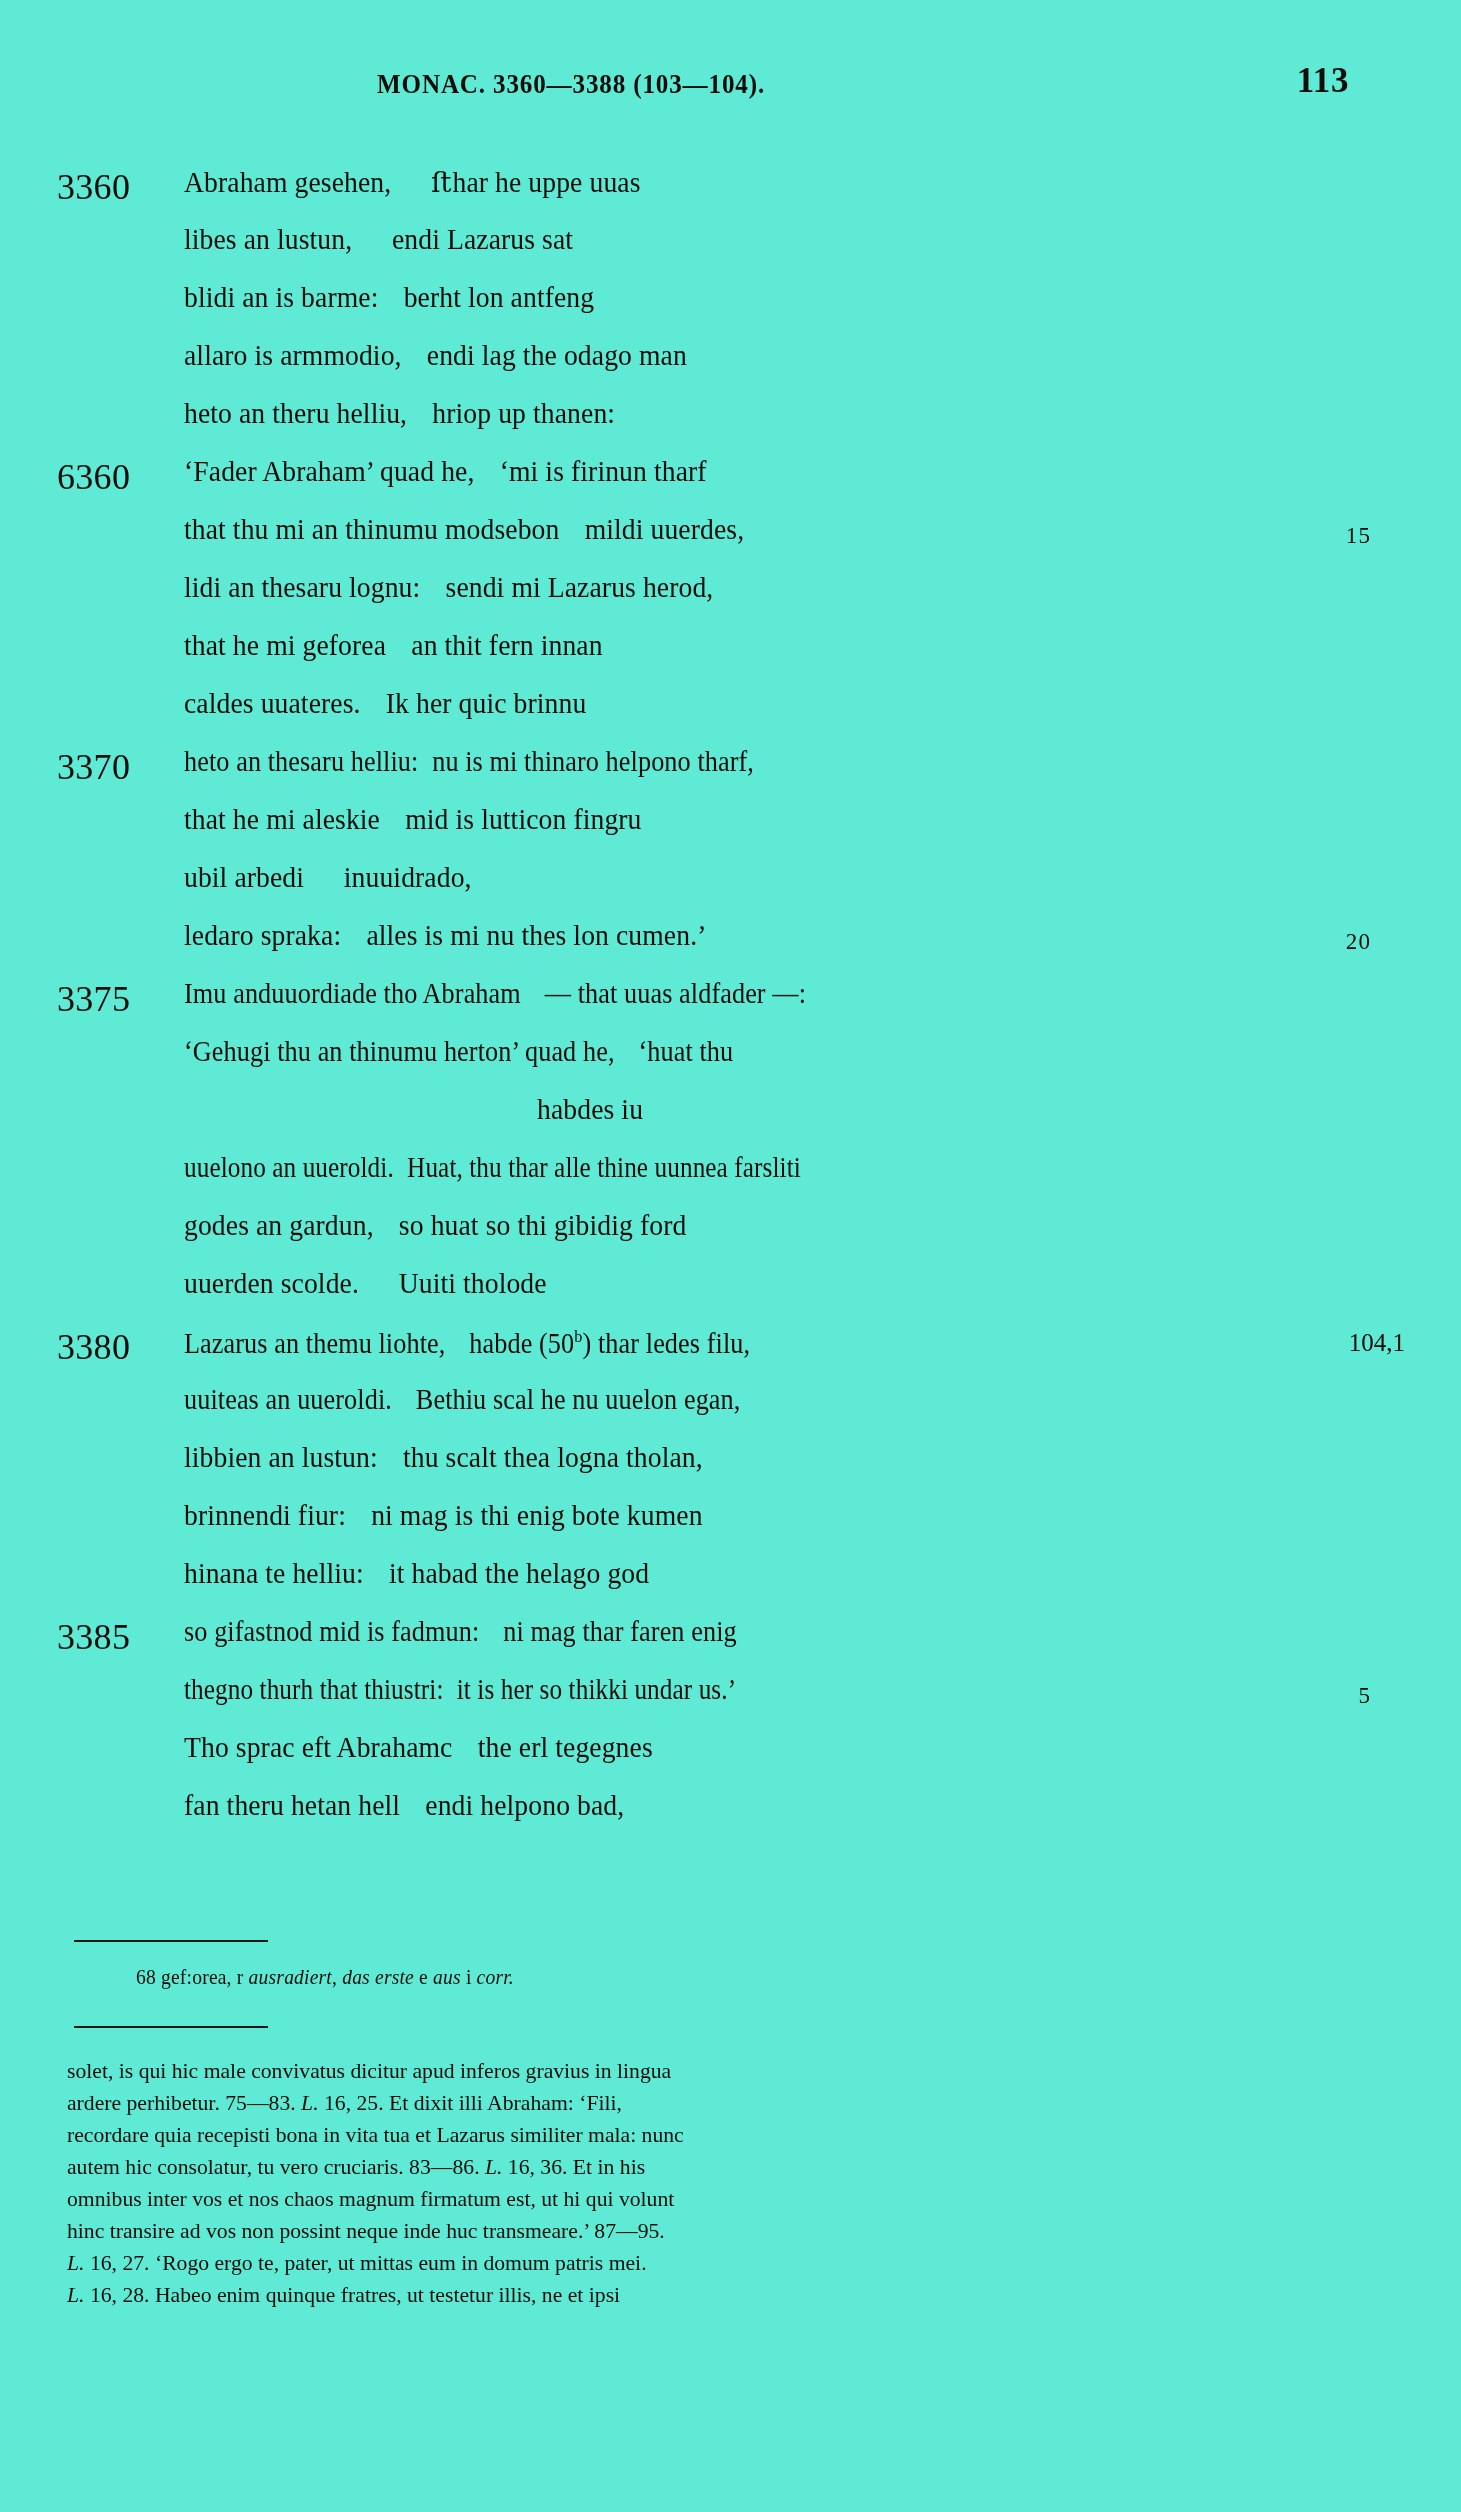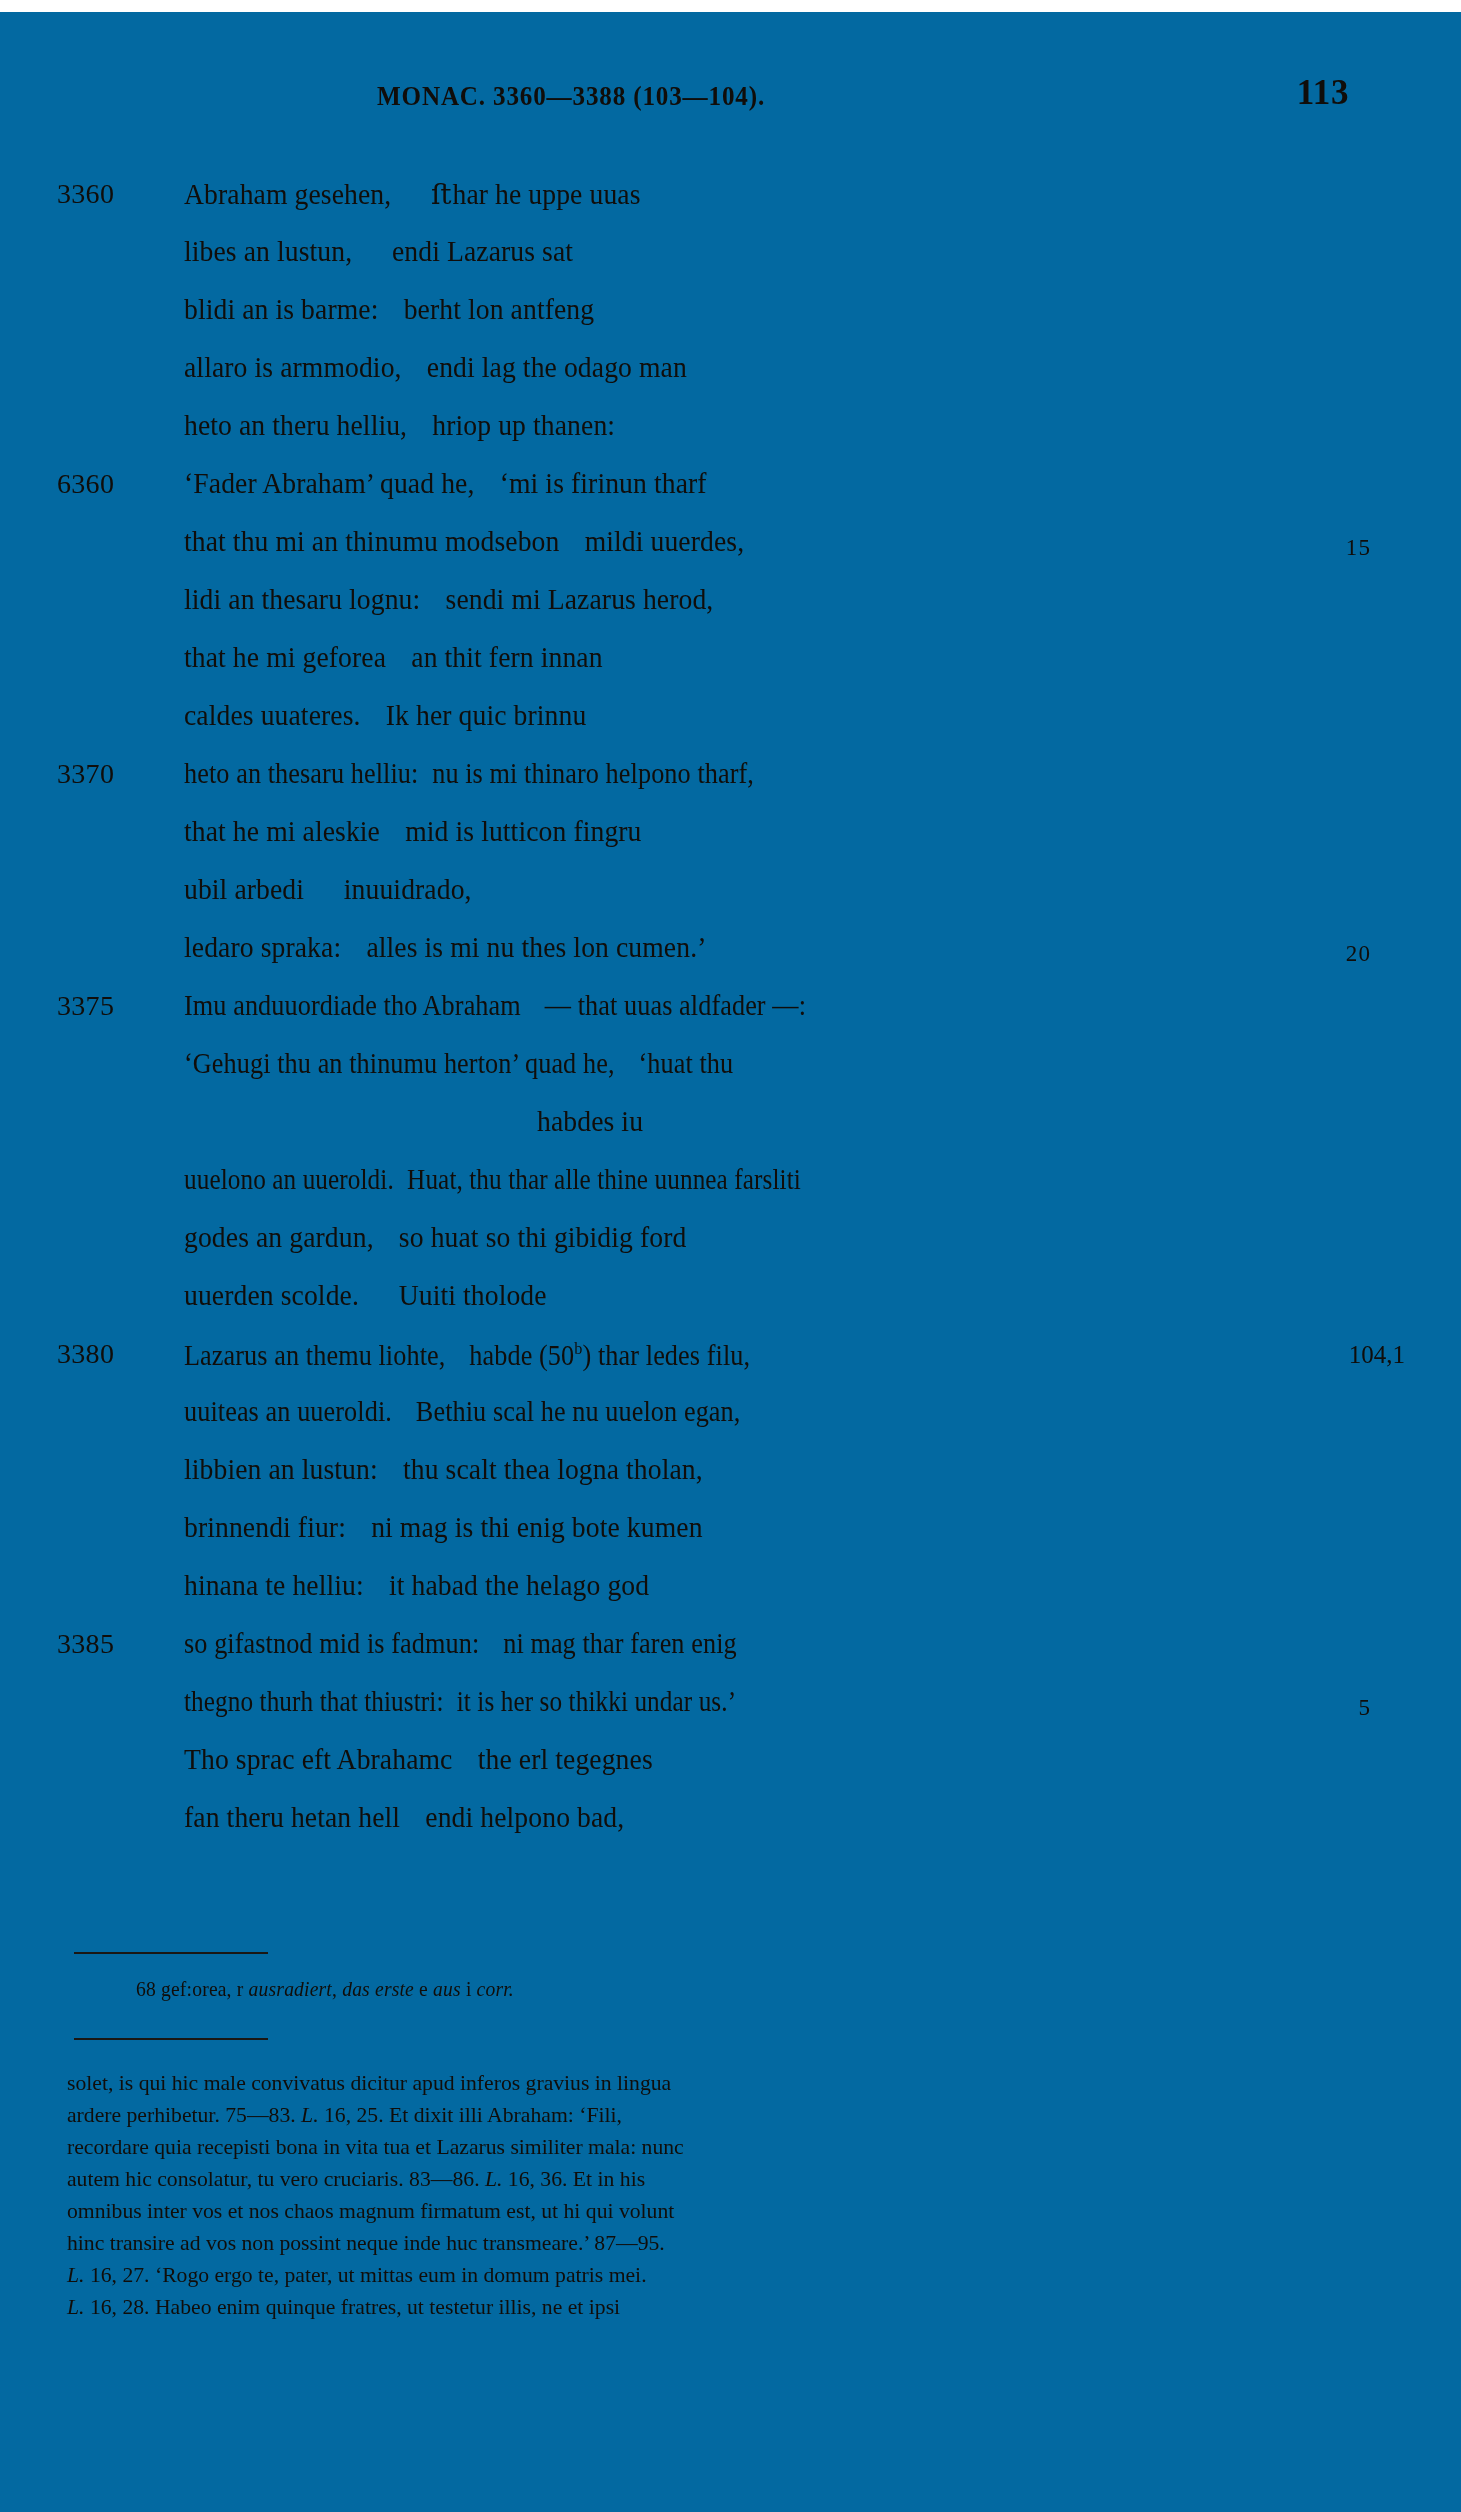--- a/index.html
+++ b/index.html
@@ -13,22 +13,21 @@
     height: 2512px;
     position: relative;
     font-family: "Liberation Serif", "DejaVu Serif", serif;
     color: #100d0a;
     overflow: hidden;
   }
 
   .page {
     position: absolute;
     inset: 0;
-    background: #0369a1;
-    margin-top: 12px;
+    background: #5eead4;
   }
 
   
   .runhead {
     position: absolute;
     top: 69px;
     left: 0;
     right: 0;
     height: 46px;
   }
@@ -62,21 +61,21 @@
   }
   .vline {
     position: relative;
     height: 58px;
     white-space: nowrap;
   }
   .vnum {
     position: absolute;
     left: 57px;
     top: 0;
-    font-size: 28px;
+    font-size: 36px;
     letter-spacing: 0.3px;
     font-stretch: condensed;
   }
   .vtext {
     position: absolute;
     left: 184px;
     top: 0;
     font-size: 28.5px;
     letter-spacing: 0.1px;
     transform: scaleX(0.97);

